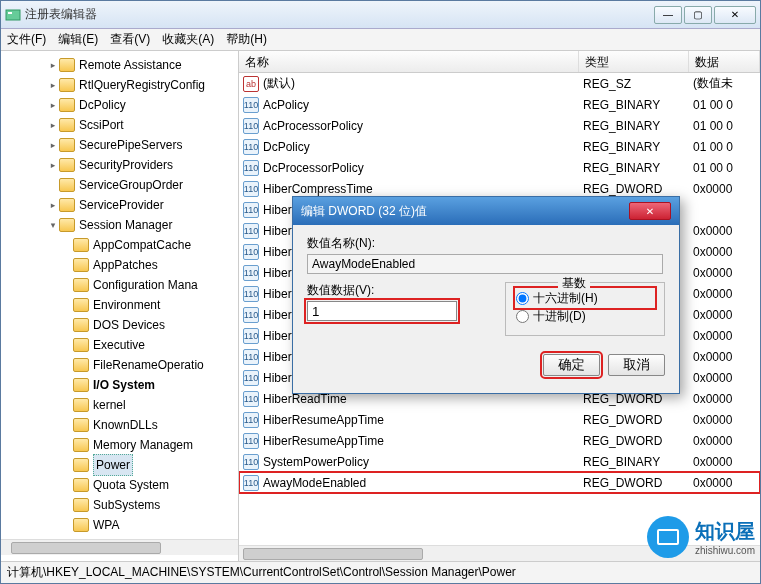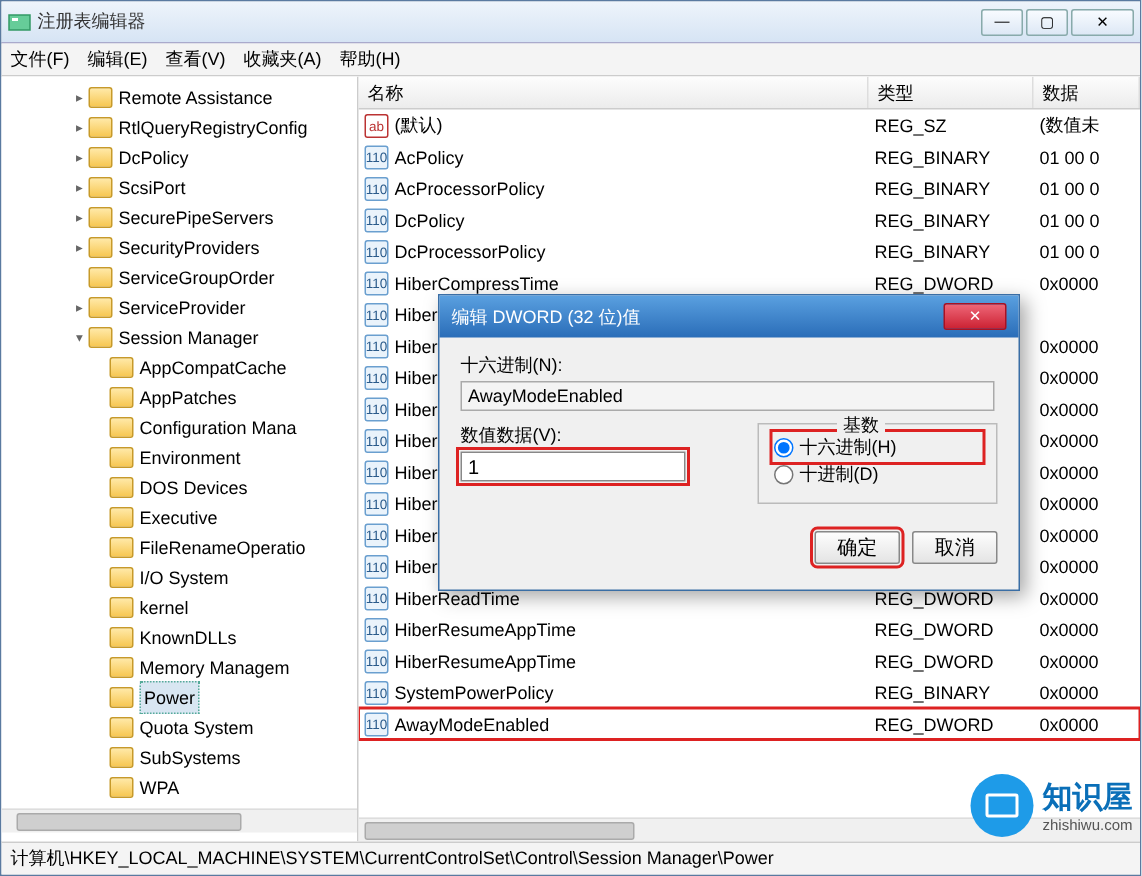--- a/index.html
+++ b/index.html
@@ -166,21 +166,21 @@
           <div class="tree-row" style="padding-left: 56px;">
             <span class="twisty"></span>
             <span class="folder"></span>
             <span class="tree-label">Executive</span>
           </div>
           <div class="tree-row" style="padding-left: 56px;">
             <span class="twisty"></span>
             <span class="folder"></span>
             <span class="tree-label">FileRenameOperatio</span>
           </div>
-          <div class="tree-row" style="padding-left: 56px;">
+          <div class="tree-row" style="padding-left: 56px; font-weight: bold;">
             <span class="twisty"></span>
             <span class="folder"></span>
             <span class="tree-label">I/O System</span>
           </div>
           <div class="tree-row" style="padding-left: 56px;">
             <span class="twisty"></span>
             <span class="folder"></span>
             <span class="tree-label">kernel</span>
           </div>
           <div class="tree-row" style="padding-left: 56px;">
@@ -356,21 +356,21 @@
     <span>计算机\HKEY_LOCAL_MACHINE\SYSTEM\CurrentControlSet\Control\Session Manager\Power</span>
   </div>
 </div>
 
 <div class="dialog">
   <div class="dlg-title">
     <span class="t">编辑 DWORD (32 位)值</span>
     <div class="dlg-close">✕</div>
   </div>
   <div class="dlg-body">
-    <label>十六进制(N):</label>
+    <label>数值名称(N):</label>
     <div class="ro-input">AwayModeEnabled</div>
     <div class="dlg-row">
       <div class="dlg-left">
         <label>数值数据(V):</label>
         <input class="dlg-input redbox" value="1" style="">
       </div>
       <div class="fieldset" style="width:160px">
         <span class="legend">基数</span>
         <div class="radio-row redbox">
           <input type="radio" checked="" style="">

